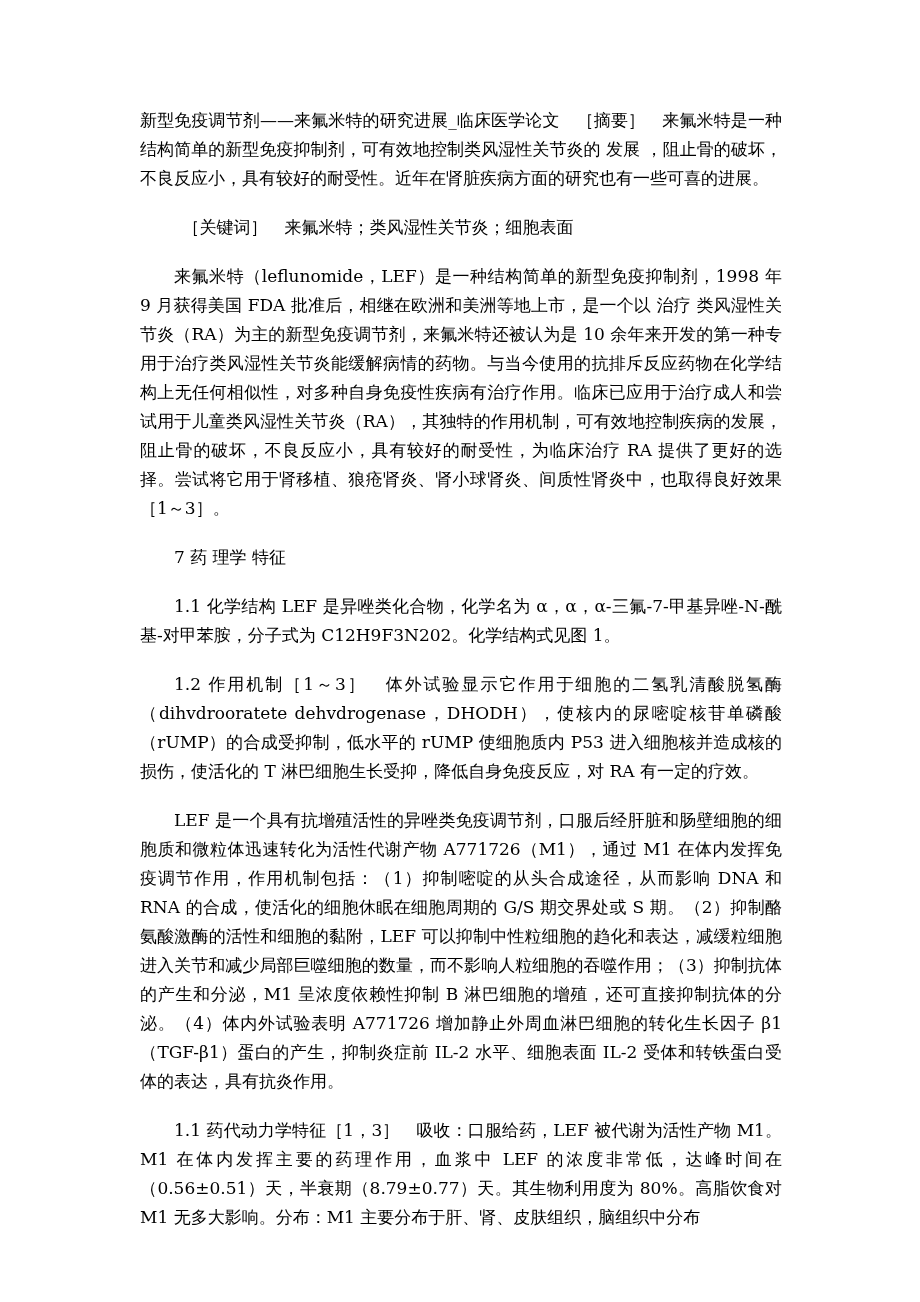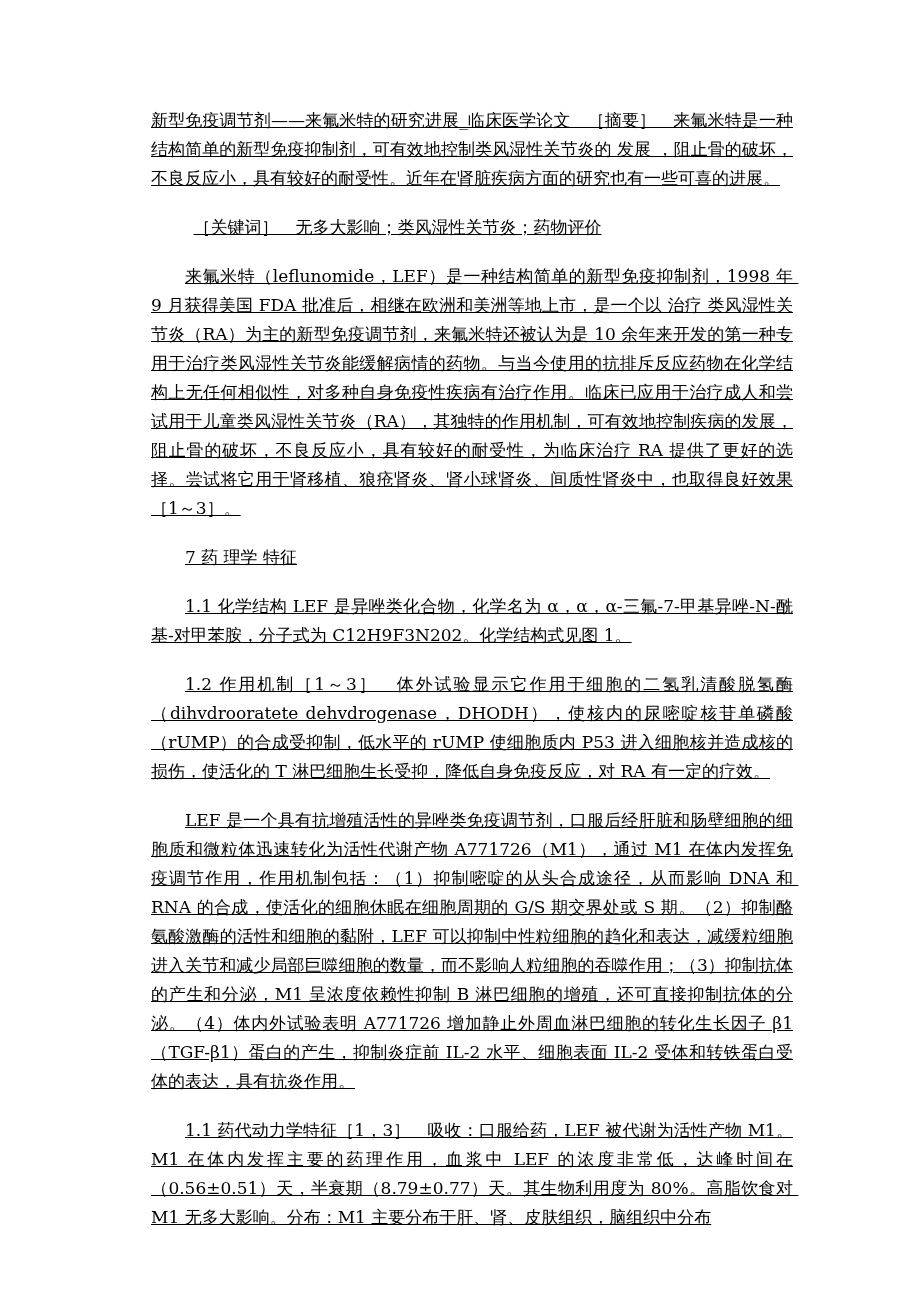--- a/index.html
+++ b/index.html
@@ -17,23 +17,22 @@
     position: relative;
     width: 920px;
     height: 1302px;
     background: #ffffff;
     overflow: hidden;
     box-sizing: border-box;
   }
   .content {
     position: absolute;
     top: 106px;
-    left: 151px;
+    left: 140px;
     width: 642px;
-    text-decoration: underline;
   }
   .para {
     margin: 0 0 20px 0;
     font-size: 17px;
     line-height: 29px;
     text-align: justify;
     word-break: break-word;
     white-space: pre-wrap;
   }
   .para.indent {
@@ -43,21 +42,21 @@
     text-indent: 2.5em;
   }
 </style>
 </head>
 <body>
 
 <div class="page">
   <div class="content">
     <p class="para">新型免疫调节剂——来氟米特的研究进展_临床医学论文　［摘要］　来氟米特是一种结构简单的新型免疫抑制剂，可有效地控制类风湿性关节炎的 发展 ，阻止骨的破坏，不良反应小，具有较好的耐受性。近年在肾脏疾病方面的研究也有一些可喜的进展。</p>
 
-    <p class="para indent-lg">［关键词］　无多大影响；类风湿性关节炎；药物评价</p>
+    <p class="para indent-lg">［关键词］　来氟米特；类风湿性关节炎；细胞表面</p>
 
     <p class="para indent">来氟米特（leflunomide，LEF）是一种结构简单的新型免疫抑制剂，1998 年 9 月获得美国 FDA 批准后，相继在欧洲和美洲等地上市，是一个以 治疗 类风湿性关节炎（RA）为主的新型免疫调节剂，来氟米特还被认为是 10 余年来开发的第一种专用于治疗类风湿性关节炎能缓解病情的药物。与当今使用的抗排斥反应药物在化学结构上无任何相似性，对多种自身免疫性疾病有治疗作用。临床已应用于治疗成人和尝试用于儿童类风湿性关节炎（RA），其独特的作用机制，可有效地控制疾病的发展，阻止骨的破坏，不良反应小，具有较好的耐受性，为临床治疗 RA 提供了更好的选择。尝试将它用于肾移植、狼疮肾炎、肾小球肾炎、间质性肾炎中，也取得良好效果［1～3］。</p>
 
     <p class="para indent">7 药 理学 特征</p>
 
     <p class="para indent">1.1 化学结构 LEF 是异唑类化合物，化学名为 α，α，α-三氟-7-甲基异唑-N-酰基-对甲苯胺，分子式为 C12H9F3N202。化学结构式见图 1。</p>
 
 
     <p class="para indent">1.2 作用机制［1～3］　体外试验显示它作用于细胞的二氢乳清酸脱氢酶（dihvdrooratete dehvdrogenase，DHODH），使核内的尿嘧啶核苷单磷酸（rUMP）的合成受抑制，低水平的 rUMP 使细胞质内 P53 进入细胞核并造成核的损伤，使活化的 T 淋巴细胞生长受抑，降低自身免疫反应，对 RA 有一定的疗效。</p>
 

